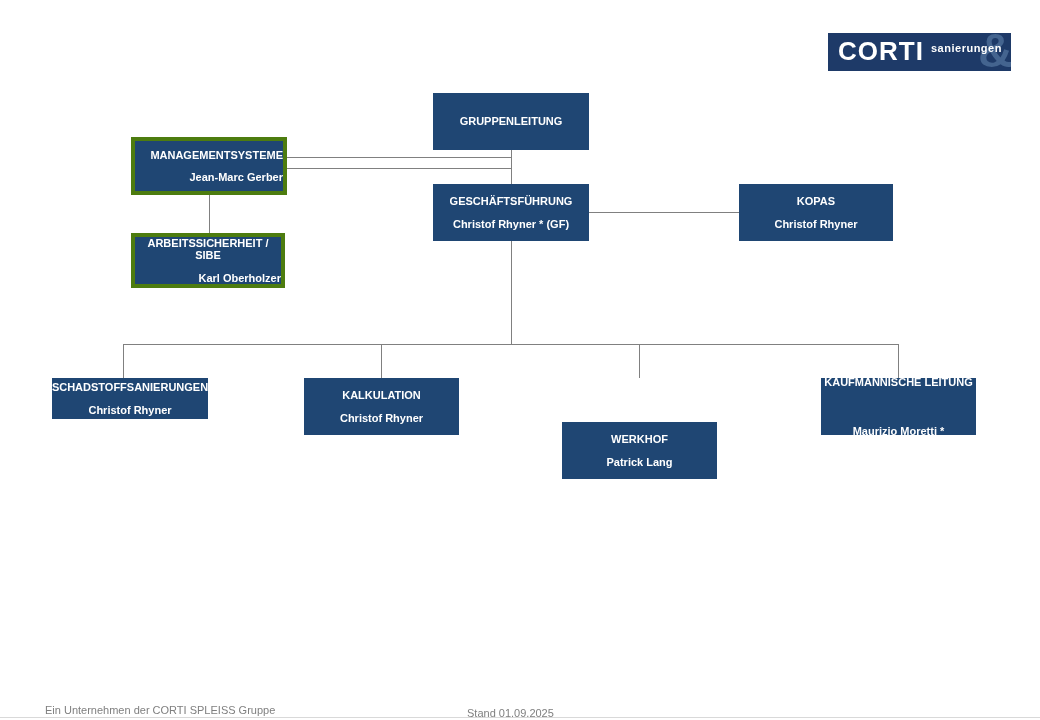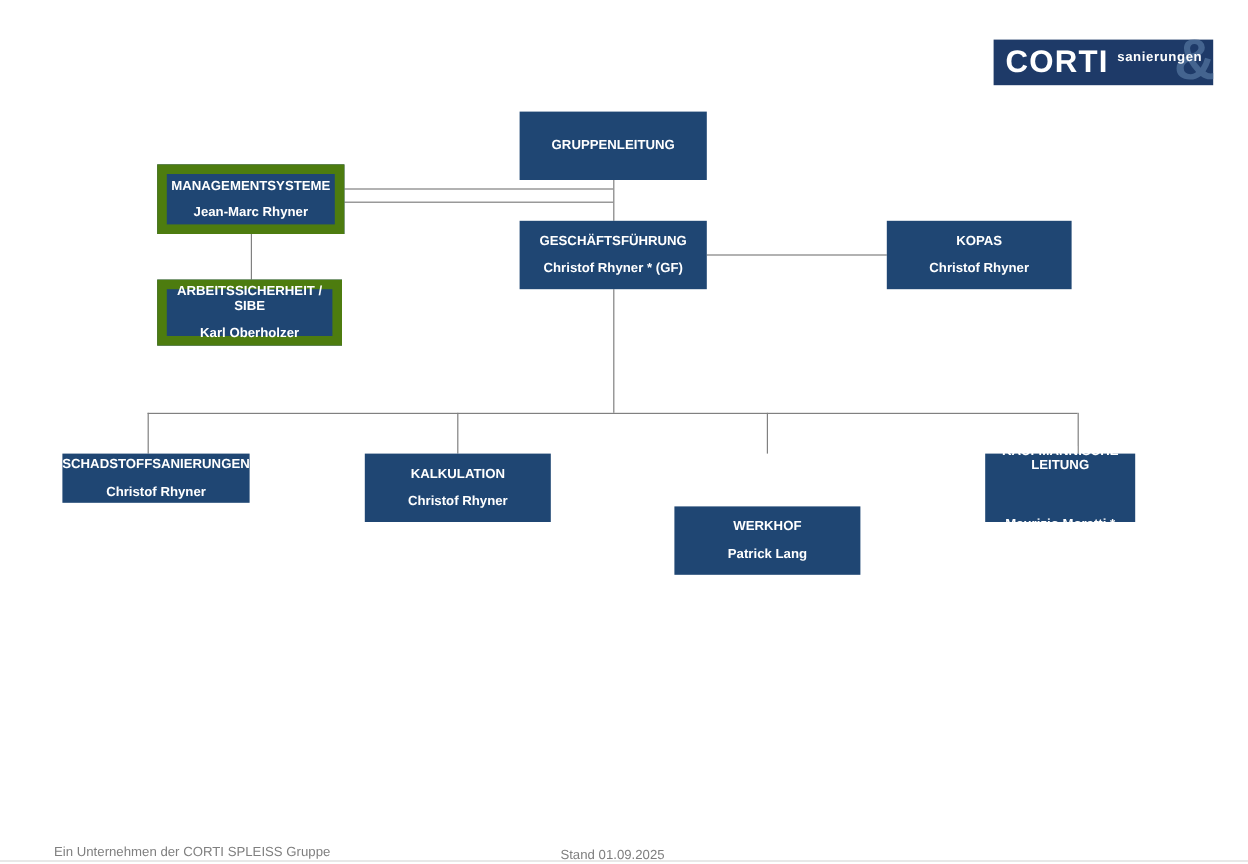--- a/index.html
+++ b/index.html
@@ -17,30 +17,30 @@
   .org-box{
     position:absolute;
     background:var(--box-fill);
     color:#ffffff;
     display:flex;flex-direction:column;align-items:center;justify-content:center;
     gap:10px;
     text-align:center;
     font-size:11px;font-weight:bold;
     line-height:1.1;
   }
-  .org-box.bordered{border:8px solid #4d7c0f;}
+  .org-box.bordered{border:4px solid #4d7c0f;align-items:flex-end;}
   .box-gruppenleitung{left:433px;top:93px;width:156px;height:57px;}
   .box-managementsysteme{left:131px;top:137px;width:156px;height:58px;}
   .box-geschaeftsfuehrung{left:433px;top:184px;width:156px;height:57px;}
   .box-kopas{left:739px;top:184px;width:154px;height:57px;}
   .box-arbeitssicherheit{left:131px;top:233px;width:154px;height:55px;}
   .box-schadstoffsanierungen{left:52px;top:378px;width:156px;height:41px;}
   .box-kalkulation{left:304px;top:378px;width:155px;height:57px;}
   .box-werkhof{left:562px;top:378px;width:155px;height:57px;margin-top:44px;}
-  .box-kaufmaennische{left:821px;top:378px;width:125px;height:57px;gap:36px;}
+  .box-kaufmaennische{left:821px;top:378px;width:155px;height:57px;gap:36px;}
 
   
   .line{position:absolute;background:var(--connector);}
   .v{width:1px;}
   .h{height:1px;}
   .l-grup-gf{left:511px;top:150px;height:34px;}
   .l-mgmt-a{left:287px;top:157px;width:224px;}
   .l-mgmt-b{left:287px;top:168px;width:224px;}
   .l-mgmt-sibe{left:209px;top:195px;height:38px;}
   .l-gf-kopas{left:589px;top:212px;width:150px;}
@@ -99,21 +99,21 @@
   <div class="line v l-b2"></div>
   <div class="line v l-b3"></div>
   <div class="line v l-b4"></div>
 
   <div class="org-box box-gruppenleitung">
     <span class="title">GRUPPENLEITUNG</span>
   </div>
 
   <div class="org-box bordered box-managementsysteme">
     <span class="title">MANAGEMENTSYSTEME</span>
-    <span class="name">Jean-Marc Rhyner</span>
+    <span class="name">Jean-Marc Gerber</span>
   </div>
 
   <div class="org-box box-geschaeftsfuehrung">
     <span class="title">GESCHÄFTSFÜHRUNG</span>
     <span class="name">Christof Rhyner * (GF)</span>
   </div>
 
   <div class="org-box box-kopas">
     <span class="title">KOPAS</span>
     <span class="name">Christof Rhyner</span>

